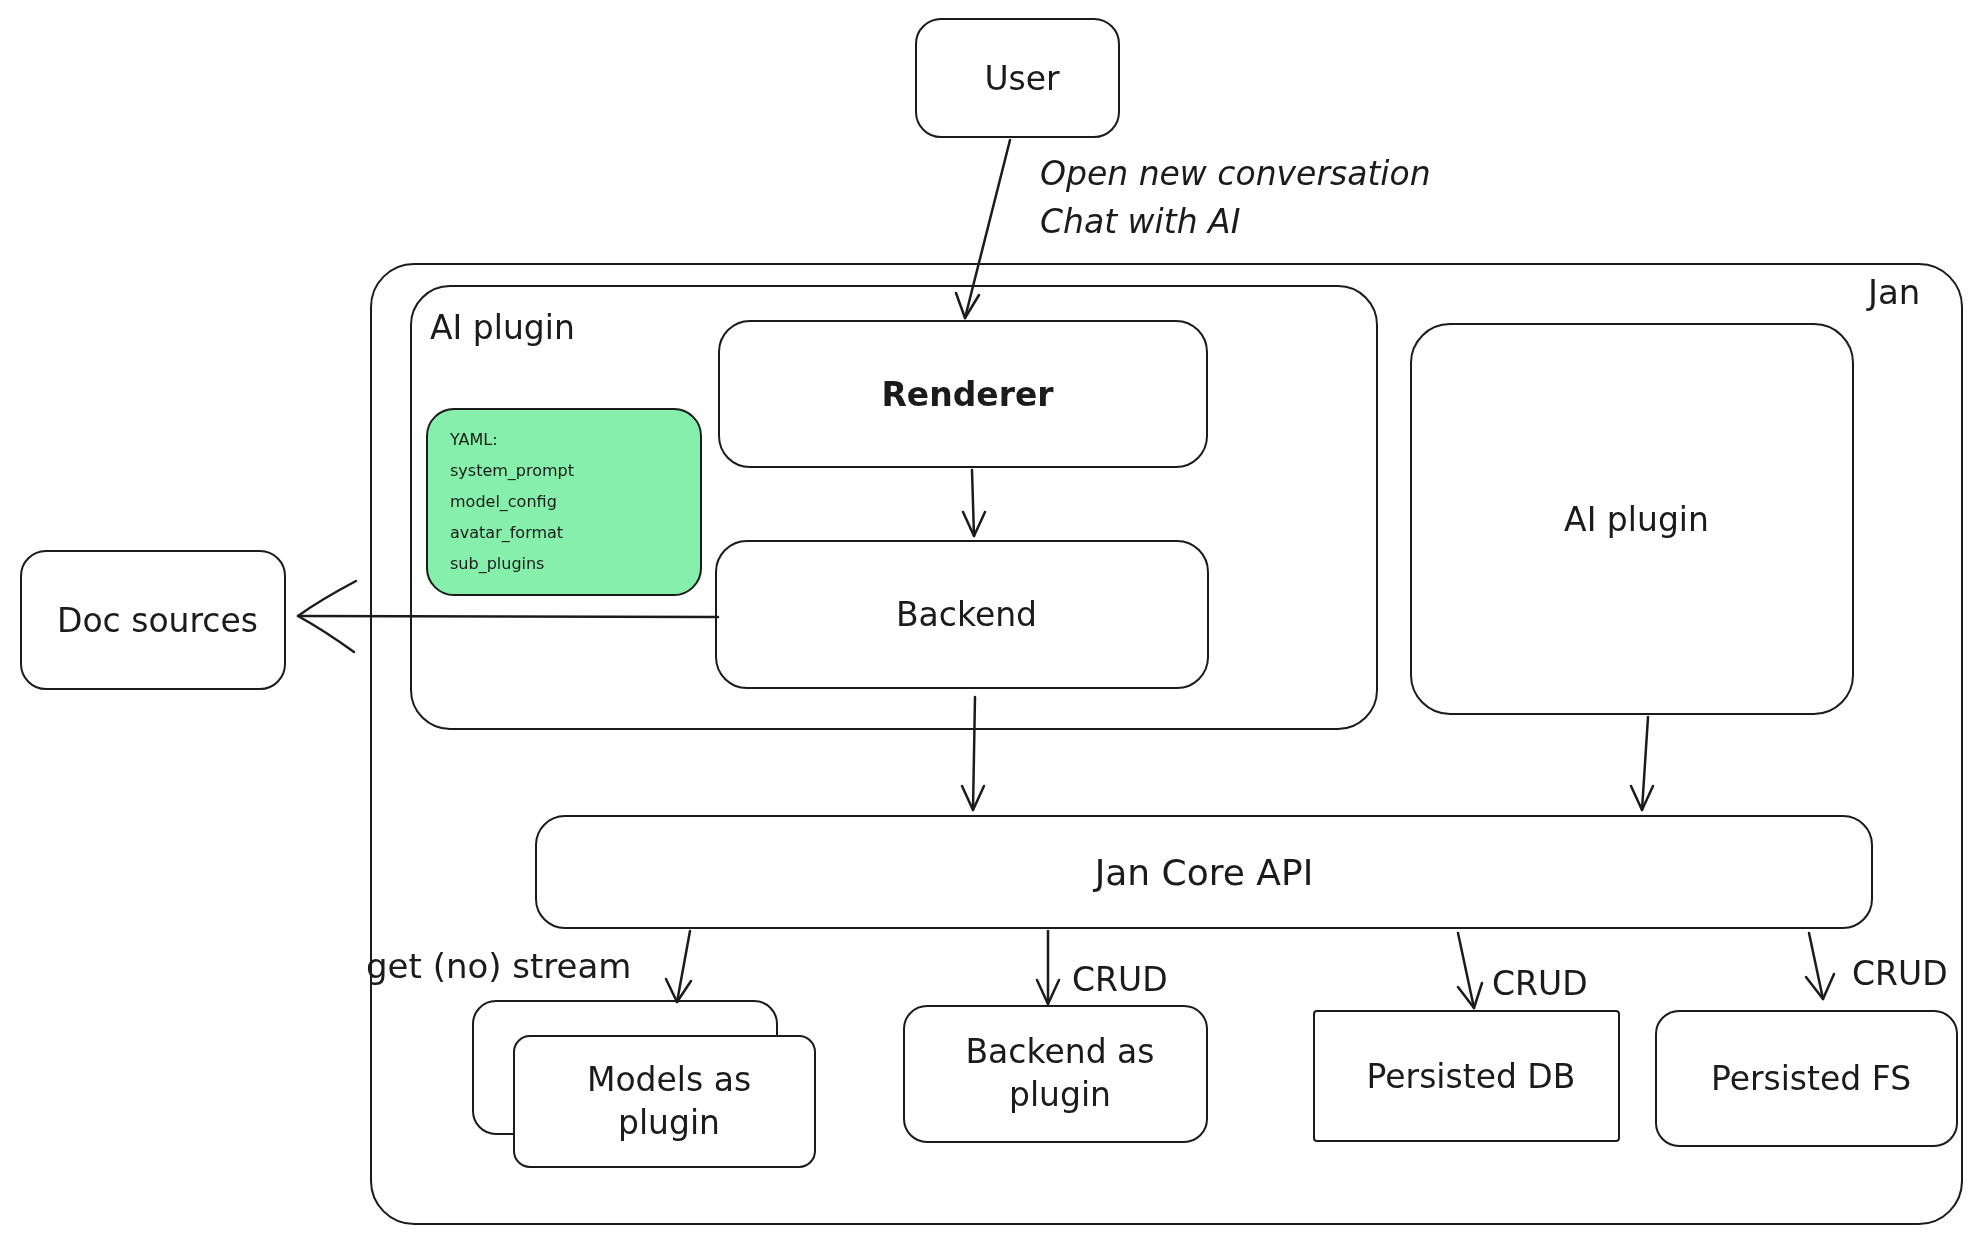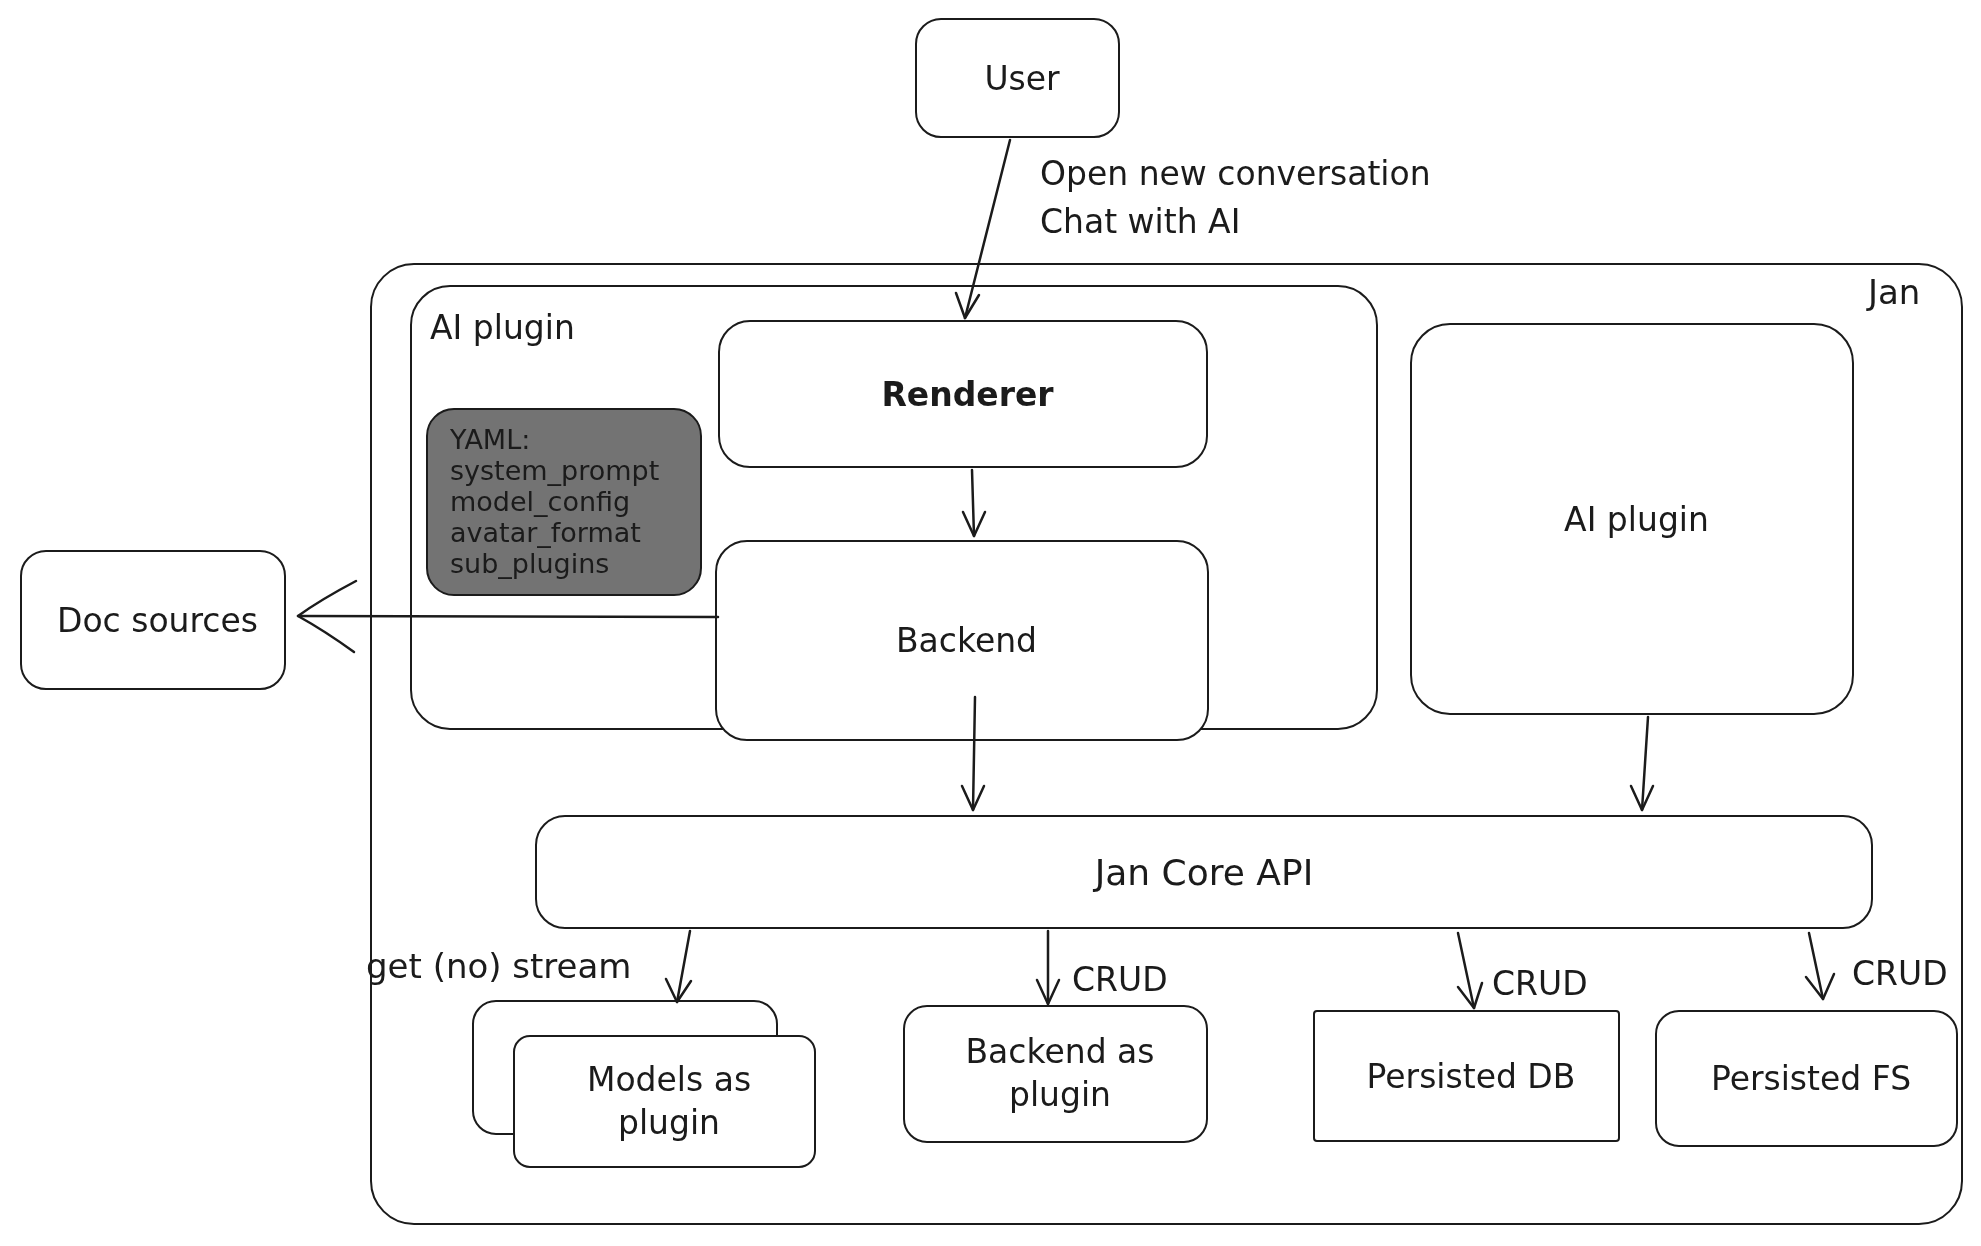--- a/index.html
+++ b/index.html
@@ -47,25 +47,25 @@
   svg.arrows path, svg.arrows line {
     stroke: #1b1b1b;
     stroke-width: 2.5;
     fill: none;
     stroke-linecap: round;
     stroke-linejoin: round;
   }
   .yaml-box {
     position: absolute;
     border: 2.5px solid #1b1b1b;
-    background: #737373;
+    background: #86efac;
     box-sizing: border-box;
     border-radius: 28px;
     padding: 14px 1px 10px 22px;
-    font-size: 27px;
+    font-size: 16px;
     line-height: 31px;
   }
 </style>
 </head>
 <body>
 
 <div class="canvas">
 
   <div class="container-box" style="left:370px; top:263px; width:1593px; height:962px; border-radius:44px;"></div>
   <div class="lbl" style="left:1868px; top:268px; font-size:34px;">Jan</div>
@@ -78,40 +78,40 @@
     <div>system_prompt</div>
     <div>model_config</div>
     <div>avatar_format</div>
     <div>sub_plugins</div>
   </div>
 
   <div class="node node-text" style="left:915px; top:18px; width:205px; height:120px; border-radius:26px;">User</div>
 
   <div class="node node-text" style="left:718px; top:320px; width:490px; height:148px; border-radius:32px;font-weight:bold;">Renderer</div>
 
-  <div class="node node-text" style="left:715px; top:540px; width:494px; height:201px; border-radius:32px;">Backend</div>
+  <div class="node node-text" style="left:715px; top:540px; width:494px; height:149px; border-radius:32px;">Backend</div>
 
   <div class="node node-text" style="left:1410px; top:323px; width:444px; height:392px; border-radius:40px;">AI plugin</div>
 
   <div class="node node-text" style="left:20px; top:550px; width:266px; height:140px; border-radius:26px;">Doc sources</div>
 
   <div class="node" style="left:535px; top:815px; width:1338px; height:114px; border-radius:30px; font-size:36px;text-align:right;">Jan Core API</div>
 
   <div class="container-box" style="left:472px; top:1000px; width:306px; height:135px; border-radius:24px; background:#ffffff;"></div>
   <div class="node node-text" style="left:513px; top:1035px; width:303px; height:133px; border-radius:17px; line-height:1.3;">Models as
 plugin</div>
 
   <div class="node node-text" style="left:903px; top:1005px; width:305px; height:138px; border-radius:24px; line-height:1.3;">Backend as
 plugin</div>
 
   <div class="node node-text" style="left:1313px; top:1010px; width:307px; height:132px; border-radius:4px;">Persisted DB</div>
 
   <div class="node node-text" style="left:1655px; top:1010px; width:303px; height:137px; border-radius:24px;">Persisted FS</div>
 
-  <div class="lbl" style="left:1040px; top:150px; font-size:33px;">Open new conversation
+  <div class="lbl" style="left:1040px; top:150px; font-size:33px;font-style:italic;">Open new conversation
 Chat with AI</div>
   <div class="lbl" style="left:366px; top:942px; font-size:34px;">get (no) stream</div>
   <div class="lbl" style="left:1072px; top:956px; font-size:33px;">CRUD</div>
   <div class="lbl" style="left:1492px; top:960px; font-size:33px;">CRUD</div>
   <div class="lbl" style="left:1852px; top:950px; font-size:33px;">CRUD</div>
 
   <svg class="arrows" viewBox="0 0 1981 1246">
 
     <g>
       <line x1="1010" y1="140" x2="965" y2="318"></line>

